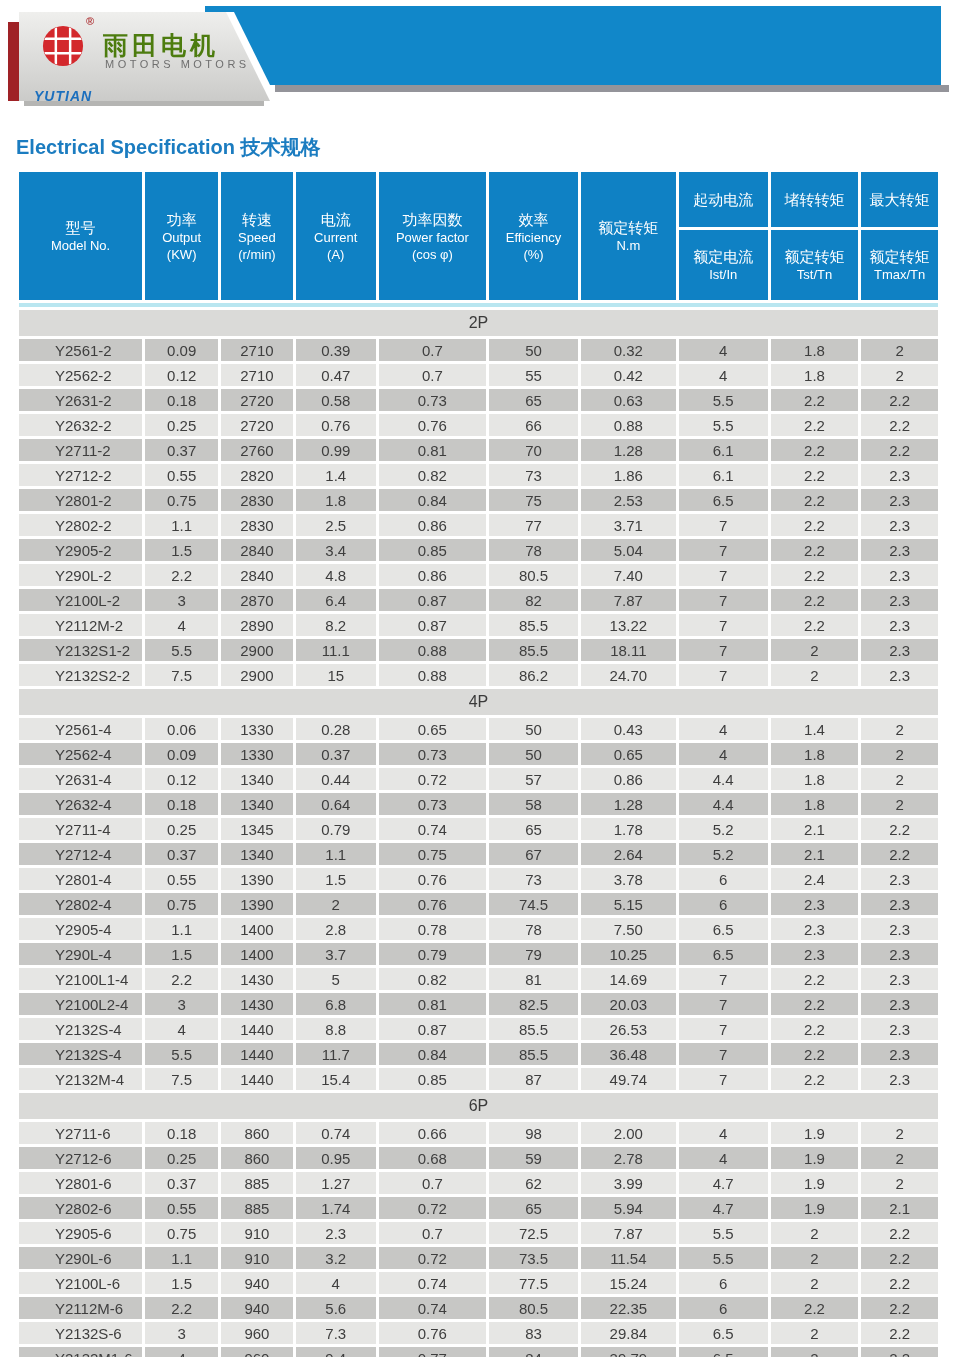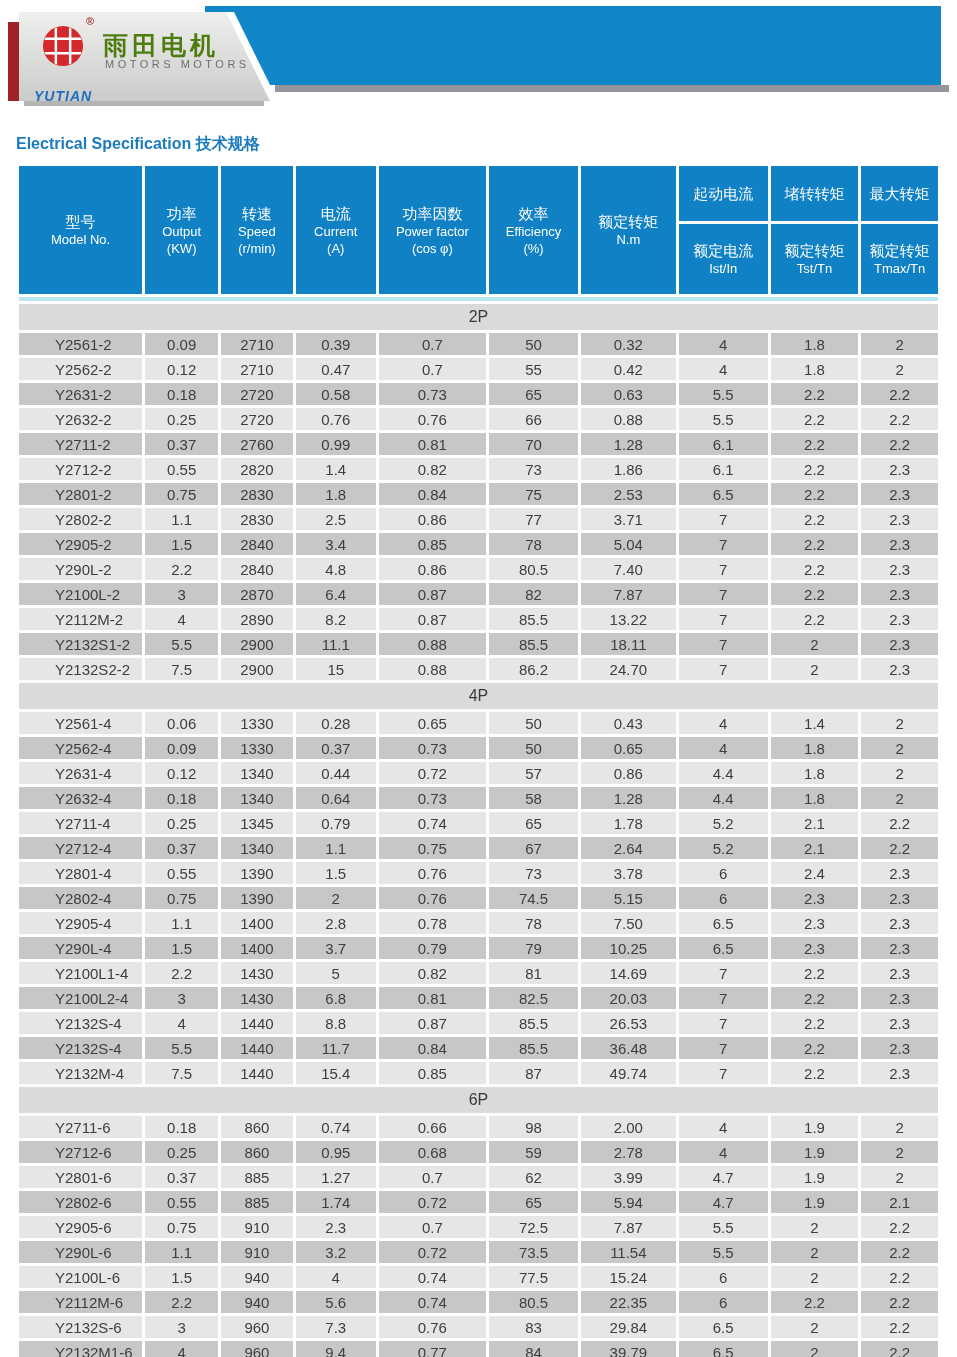--- a/index.html
+++ b/index.html
@@ -30,21 +30,21 @@
   }
   .plate-shadow { position:absolute; left:24px; top:101px; width:240px; height:5px; background:#b5b5b3; }
   .spine { position:absolute; left:8px; top:22px; width:11px; height:79px; background:#9f2226; }
   .logo-circle { position:absolute; left:42px; top:25px; width:42px; height:42px; }
   .logo-reg { position:absolute; left:86px; top:15px; font-size:11px; color:#b03a3c; font-weight:bold; }
   .logo-cn { position:absolute; left:103px; top:29px; font-size:25px; font-weight:bold; color:#4d7c0f; letter-spacing:4px; white-space:nowrap; }
   .logo-en { position:absolute; left:105px; top:58px; font-size:11px; color:#6f6f6f; letter-spacing:3.5px; white-space:nowrap; }
   .logo-brand { position:absolute; left:34px; top:69px; font-size:14px; font-weight:bold; font-style:italic; color:#1b6fbe; letter-spacing:1px;margin-top:19px; }
 
   
-  .sec-title { margin:24px 0 8px 16px; font-size:16px; font-weight:bold; color:#1b7cc0; white-space:nowrap; }
+  .sec-title { margin:24px 0 8px 16px; font-size:20px; font-weight:bold; color:#1b7cc0; white-space:nowrap; }
 
   
   table.spec {
     margin-left:16px; width:925px;
     border-collapse:separate; border-spacing:3px; table-layout:fixed;
   }
   table.spec th {
     background:#0f81c4; color:#ffffff; font-weight:normal;
     text-align:center; vertical-align:middle; padding:0; overflow:hidden;
   }

